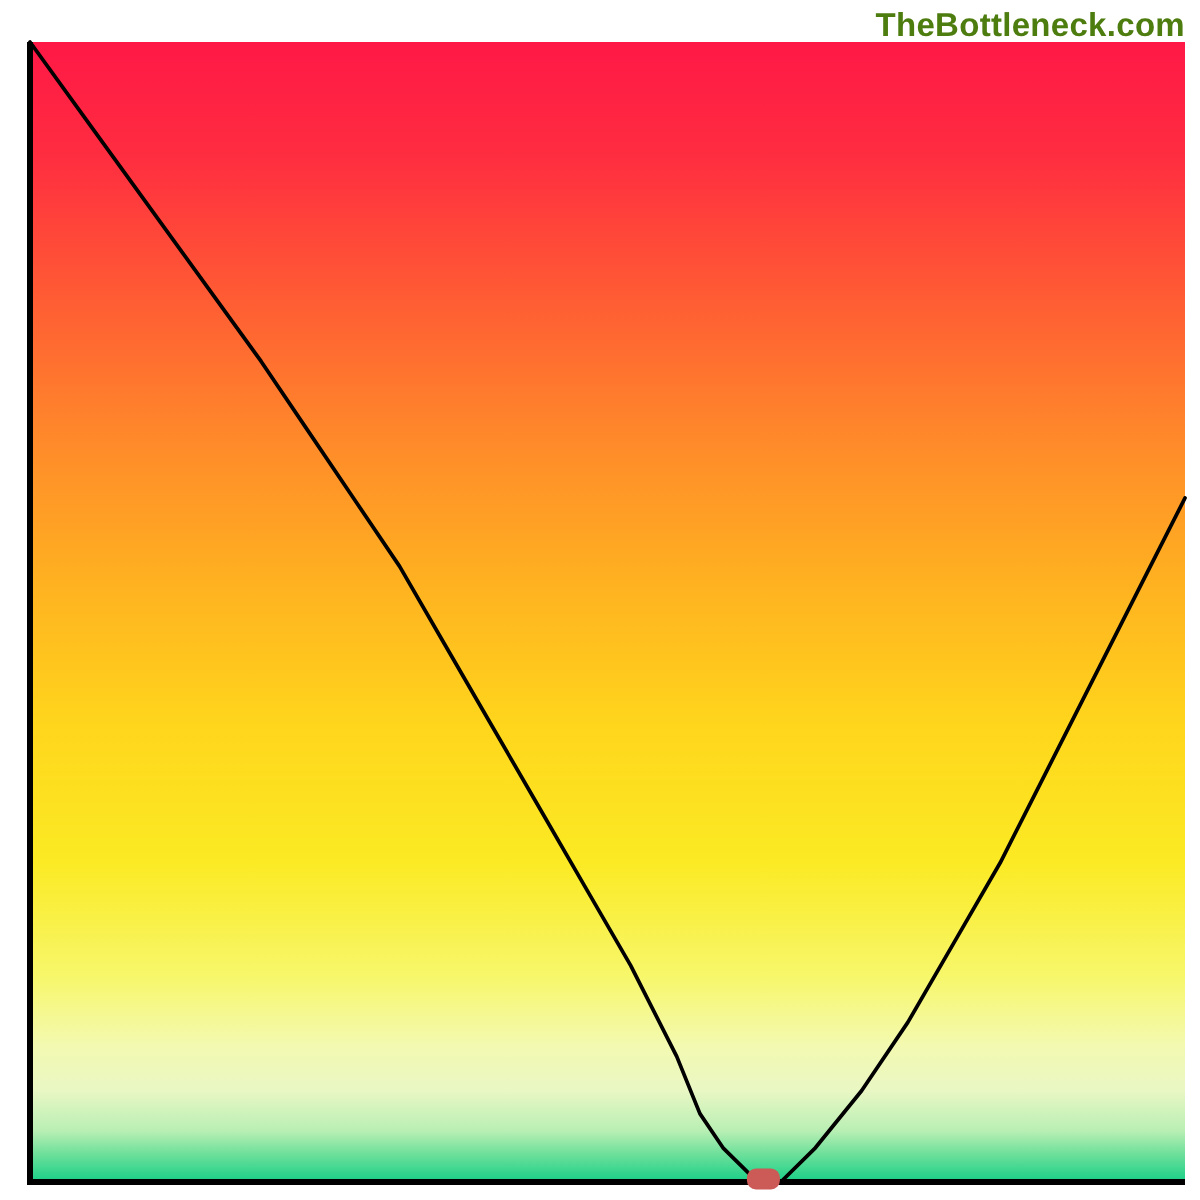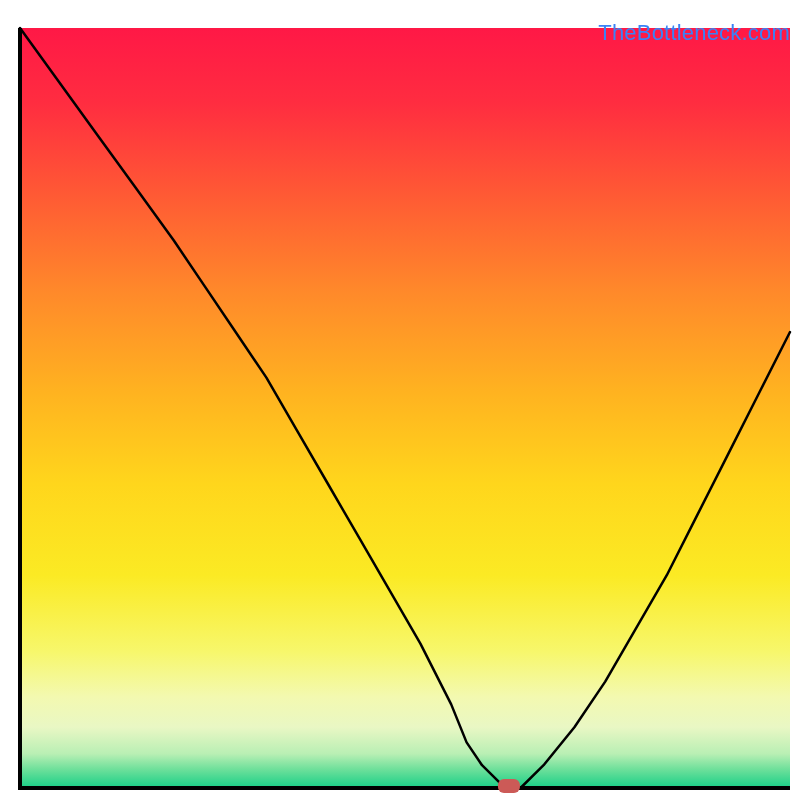--- a/index.html
+++ b/index.html
@@ -10,25 +10,25 @@
     background: #ffffff;
     font-family: Arial, Helvetica, sans-serif;
   }
   .stage {
     position: relative;
     width: 800px;
     height: 800px;
   }
   .watermark {
     position: absolute;
-    top: 20px;
+    top: 4px;
     right: 10px;
     font-size: 22px;
-    font-weight: 400;
-    color: #3b82f6;
+    font-weight: 700;
+    color: #4d7c0f;
     letter-spacing: 0.2px;
     z-index: 5;
   }
   svg.plot {
     position: absolute;
     left: 0;
     top: 0;
     width: 800px;
     height: 800px;
   }

